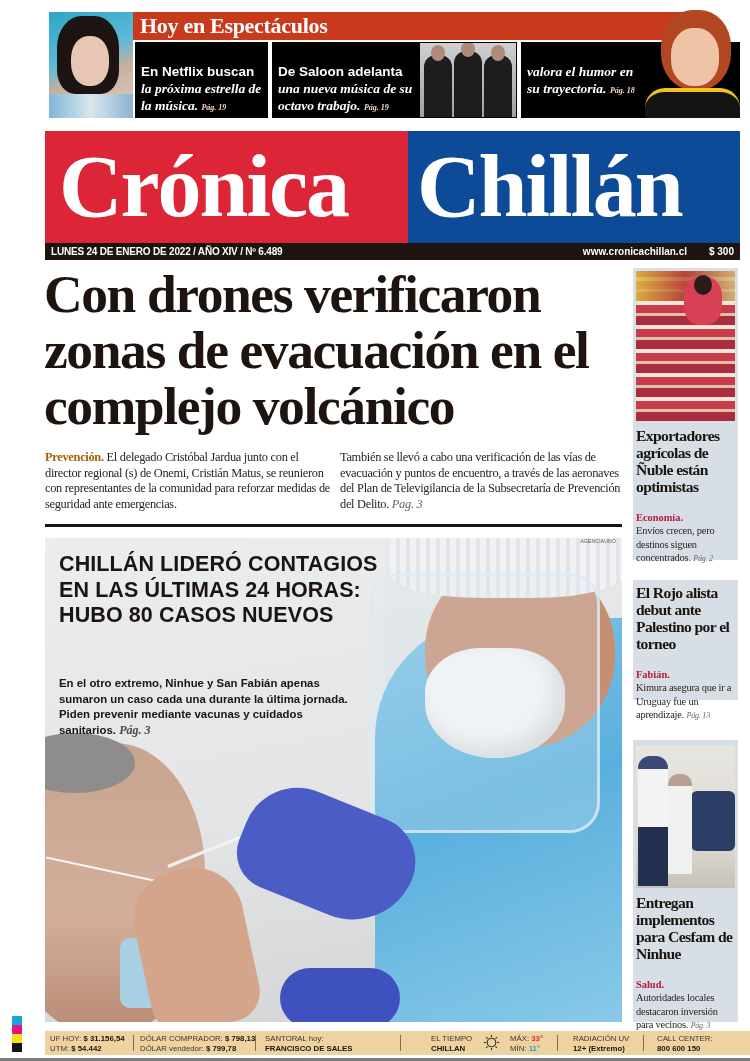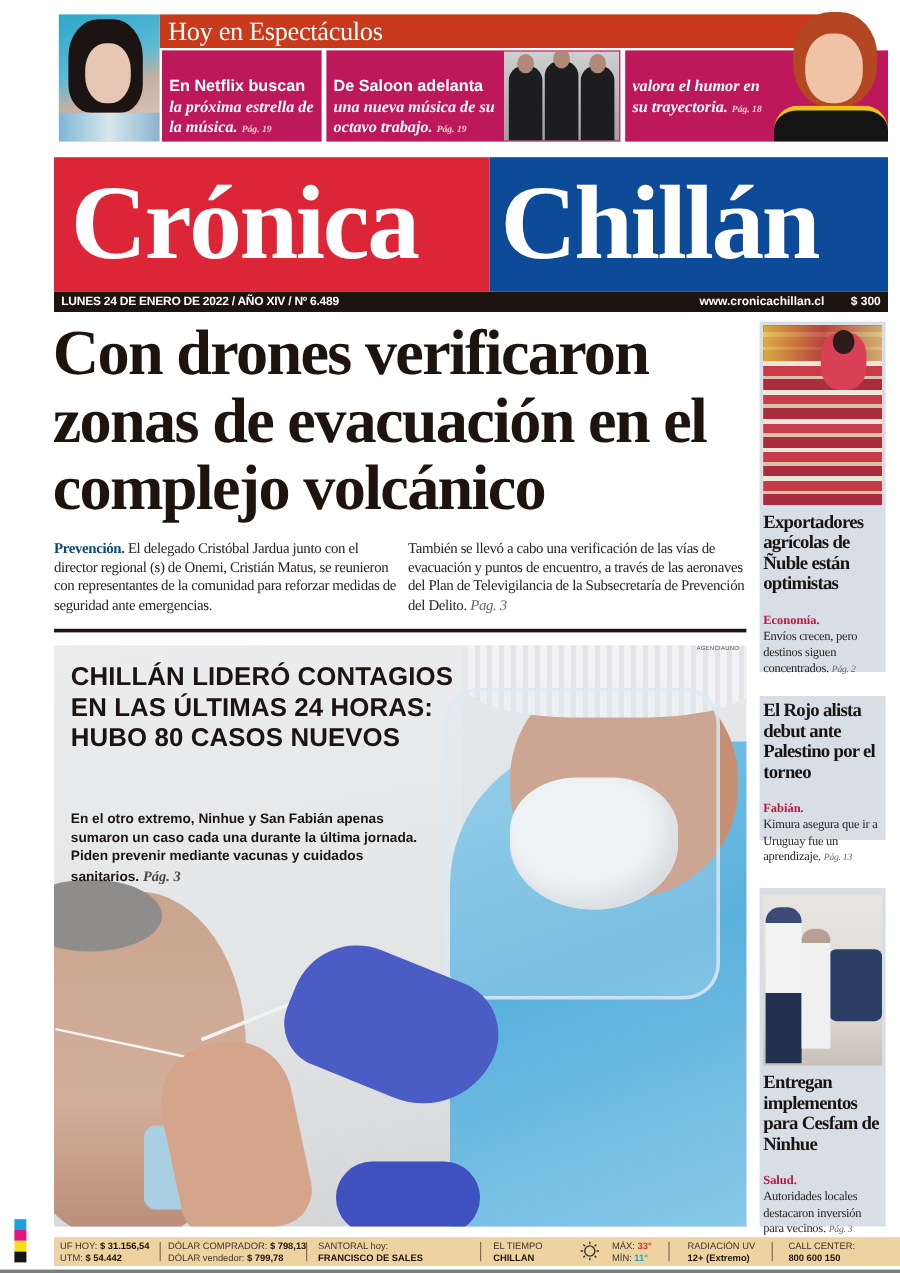--- a/index.html
+++ b/index.html
@@ -2,26 +2,26 @@
 <html><head>
 <meta charset="utf-8">
 <style>
   * { box-sizing: border-box; margin: 0; padding: 0; }
   html, body { width: 750px; height: 1061px; background: #ffffff; overflow: hidden; }
   body { position: relative; font-family: "Liberation Sans", sans-serif; color: #1a1410; }
 
   
   .promo { position: absolute; left: 45px; top: 10px; width: 695px; height: 110px; }
   .promo-titlebar { position: absolute; left: 88px; top: 2px; width: 563px; height: 28px; background: #c9391b; }
-  .promo-title { position: absolute; left: 95px; top: 2px; font-family: "Liberation Serif", serif; font-weight: normal; font-size: 22px; color: #fff; line-height: 28px; letter-spacing: -0.3px; }
+  .promo-title { position: absolute; left: 95px; top: 2px; font-family: "Liberation Serif", serif; font-weight: bold; font-size: 22px; color: #fff; line-height: 28px; letter-spacing: -0.3px; }
   .promo-photo1 { position: absolute; left: 4px; top: 2px; width: 84px; height: 106px; background: linear-gradient(160deg, #2ea6c8 0%, #5bbad6 40%, #c7b0a0 60%, #e6cfc2 100%); overflow: hidden; }
   .promo-photo1 .hair { position: absolute; left: 8px; top: 4px; width: 62px; height: 78px; border-radius: 40% 40% 30% 30%; background: #1c1412; }
   .promo-photo1 .face { position: absolute; left: 22px; top: 24px; width: 38px; height: 50px; border-radius: 45%; background: #e8c6b4; }
   .promo-photo1 .shirt { position: absolute; left: 0; top: 82px; width: 84px; height: 24px; background: linear-gradient(90deg,#7fb7d8,#d9e6ee,#8cb3cf); }
-  .promo-box { position: absolute; top: 32px; height: 76px; background: #be185d; padding: 0 6px; }
+  .promo-box { position: absolute; top: 32px; height: 76px; background: #000000; padding: 0 6px; }
   .promo-box .h { font-weight: bold; color: #fff; font-size: 13.5px; line-height: 17px; }
   .promo-box .s { font-family: "Liberation Serif", serif; font-style: italic; font-weight: bold; color: #fff; font-size: 13.5px; line-height: 17px; }
   .promo-box .pg { font-family: "Liberation Serif", serif; font-style: italic; color: #f7d6c4; font-size: 8px; }
   .pb1 { left: 90px; width: 133px; padding-top: 21px; }
   .pb2 { left: 227px; width: 245px; padding-top: 21px; }
   .pb3 { left: 476px; width: 219px; padding-top: 21px; }
   .band-photo { position: absolute; left: 375px; top: 33px; width: 96px; height: 74px; background: linear-gradient(180deg,#cfd0d2,#9ea0a4); overflow: hidden; }
   .band-photo .m { position: absolute; bottom: 0; width: 28px; height: 62px; background: #1d1d20; border-radius: 12px 12px 0 0; }
   .band-photo .m::before { content: ""; position: absolute; left: 7px; top: -10px; width: 14px; height: 16px; border-radius: 50%; background: #b08a78; }
   .gloria-photo { position: absolute; left: 590px; top: 0; width: 105px; height: 108px; overflow: hidden; }
@@ -39,21 +39,21 @@
   .dateline { position: absolute; left: 45px; top: 243px; width: 695px; height: 17px; background: #1d1410; color: #fff; font-size: 10px; line-height: 17px; padding: 0 6px; }
   .dateline .date { float: left; font-weight: bold; letter-spacing: -0.2px; }
   .dateline .price { float: right; font-weight: bold; margin-left: 22px; }
   .dateline .url { float: right; font-weight: bold; }
 
   
   .lead-head { position: absolute; left: 44px; top: 266px; width: 585px; font-family: "Liberation Serif", serif; font-size: 53.5px; line-height: 56px; color: #1d140f; letter-spacing: -1.4px; }
   .lead-col { position: absolute; top: 450px; width: 290px; font-family: "Liberation Serif", serif; font-size: 12.4px; line-height: 15.5px; color: #2a2320; letter-spacing: -0.3px; }
   .lead-col.c1 { left: 45px; }
   .lead-col.c2 { left: 340px; width: 282px; }
-  .kicker { color: #0c4a6e; font-weight: bold; }
+  .kicker { color: #a16207; font-weight: bold; }
   .pg-ref { font-style: italic; color: #6d6560; }
   .lead-rule { position: absolute; left: 45px; top: 524px; width: 577px; height: 3px; background: #1d140f; }
 
   
   .covid { position: absolute; left: 45px; top: 538px; width: 577px; height: 484px; overflow: hidden; background: linear-gradient(180deg, #e8e9ea 0%, #dddfe0 50%, #cfd2d3 100%); }
   .covid .bg-left { position: absolute; left: 0; top: 0; width: 340px; height: 484px; background: linear-gradient(170deg, #ecedee 0%, #e2e4e5 60%, #d3d5d6 100%); }
   .nurse-gown { position: absolute; left: 330px; top: 80px; width: 260px; height: 420px; background: linear-gradient(160deg, #7ec3e6 0%, #5ab0dd 45%, #8ccbe9 100%); border-radius: 120px 0 0 0; }
   .nurse-face { position: absolute; left: 380px; top: 20px; width: 190px; height: 190px; border-radius: 48%; background: #c78f72; }
   .nurse-cap { position: absolute; left: 345px; top: 0; width: 235px; height: 60px; border-radius: 0 0 40% 40%; background: repeating-linear-gradient(90deg,#f2f2f4 0 6px,#e3e4e8 6px 10px); }
   .nurse-shield { position: absolute; left: 325px; top: 35px; width: 230px; height: 260px; border: 3px solid rgba(220,235,245,0.8); border-radius: 30px; background: rgba(220,235,245,0.25); }
@@ -231,21 +231,21 @@
   <div class="cell" style="left:95px;">
     <div><span>DÓLAR COMPRADOR:</span> <b>$ 798,13</b></div>
     <div><span>DÓLAR vendedor:</span> <b>$ 799,78</b></div>
   </div>
   <div class="sep" style="left:210px;"></div>
   <div class="cell" style="left:220px;">
     <div>SANTORAL hoy:</div>
     <div><b>FRANCISCO DE SALES</b></div>
   </div>
   <div class="sep" style="left:355px;"></div>
-  <div class="cell" style="left:366px;">
+  <div class="cell" style="left:386px;">
     <div>EL TIEMPO</div>
     <div><b>CHILLAN</b></div>
   </div>
   <svg class="sun" viewBox="0 0 20 20">
     <circle cx="10" cy="10" r="5" fill="none" stroke="#3a3430" stroke-width="1.4"></circle>
     <g stroke="#3a3430" stroke-width="1.3">
       <line x1="10" y1="1" x2="10" y2="3.5"></line>
         <line x1="10" y1="16.5" x2="10" y2="19"></line>
       <line x1="1" y1="10" x2="3.5" y2="10"></line>
         <line x1="16.5" y1="10" x2="19" y2="10"></line>

